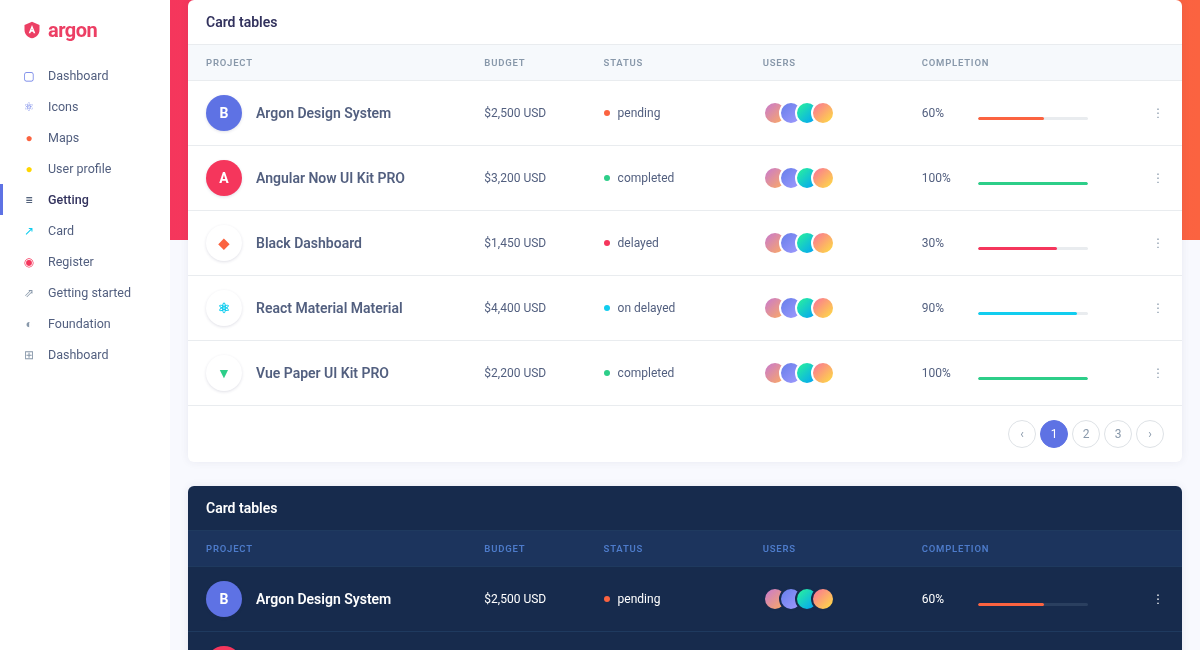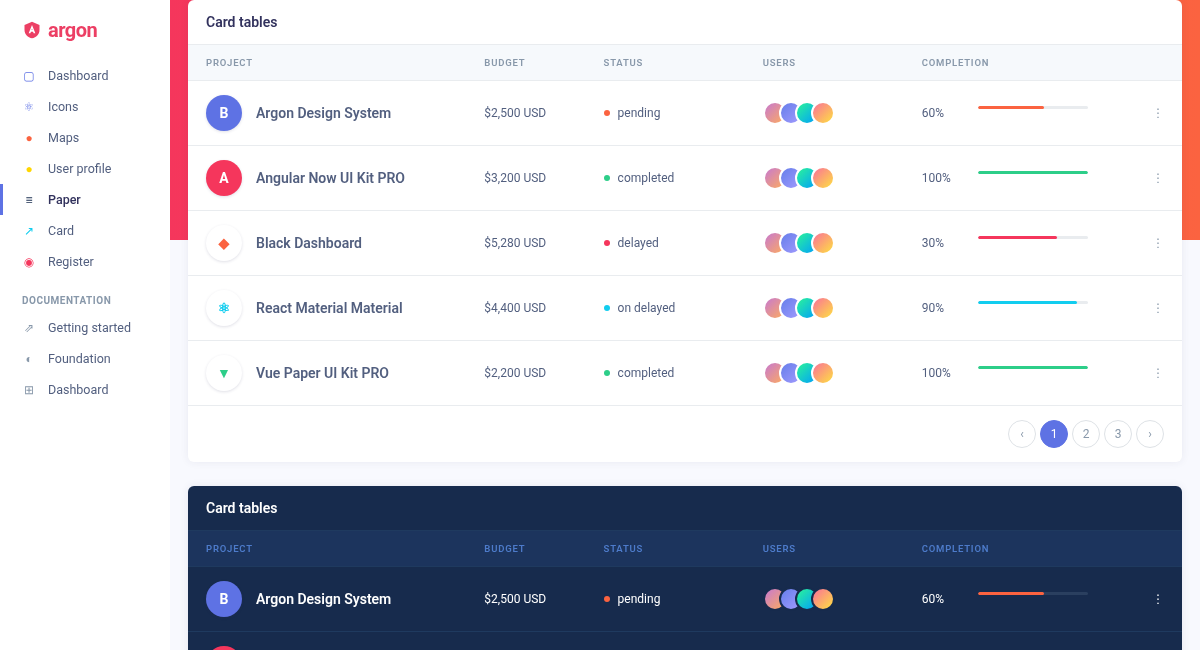--- a/index.html
+++ b/index.html
@@ -34,21 +34,21 @@
 .card.dark .project-name { color: #fff; }
 .status-cell { display: flex; align-items: center; gap: 8px; }
 .status-dot { width: 6px; height: 6px; border-radius: 50%; }
 .avatars { display: flex; }
 .avatar { width: 24px; height: 24px; border-radius: 50%; border: 2px solid #fff; margin-left: -8px; background: linear-gradient(135deg, #c779d0, #feac5e); }
 .card.dark .avatar { border-color: #172b4d; }
 .avatar:first-child { margin-left: 0; }
 .avatar:nth-child(2) { background: linear-gradient(135deg, #667eea, #a29bfe); }
 .avatar:nth-child(3) { background: linear-gradient(135deg, #2af598, #009efd); }
 .avatar:nth-child(4) { background: linear-gradient(135deg, #fa709a, #fee140); }
-.completion-cell { display: flex; align-items: flex-start; gap: 24px; }
+.completion-cell { display: flex; align-items: flex-end; gap: 24px; }
 .completion-pct { font-size: 12px; min-width: 32px; }
 .progress { width: 110px; height: 3px; background: #e9ecef; border-radius: 2px; overflow: hidden; }
 .card.dark .progress { background: #2a3f5f; }
 .progress-bar { height: 100%; border-radius: 2px; }
 .more-cell { text-align: right; color: #8898aa; cursor: pointer; font-size: 16px; }
 .table tbody td.more-cell { text-align: right; }
 .pagination { display: flex; justify-content: flex-end; gap: 4px; padding: 14px 18px; }
 .page-btn { width: 28px; height: 28px; border-radius: 50%; border: 1px solid #dee2e6; background: #fff; display: flex; align-items: center; justify-content: center; font-size: 12px; cursor: pointer; color: #8898aa; }
 .page-btn.active { background: #5e72e4; border-color: #5e72e4; color: #fff; }
 th:nth-child(1), td:nth-child(1){width:28%} th:nth-child(2),td:nth-child(2){width:12%} th:nth-child(3),td:nth-child(3){width:16%} th:nth-child(4),td:nth-child(4){width:16%} th:nth-child(5),td:nth-child(5){width:22%} th:nth-child(6),td:nth-child(6){width:6%}
@@ -77,32 +77,31 @@
         <li class="nav-item">
           <span class="nav-icon" style="color: rgb(251, 99, 64);">●</span>
           <span>Maps</span>
         </li>
         <li class="nav-item">
           <span class="nav-icon" style="color: rgb(255, 214, 0);">●</span>
           <span>User profile</span>
         </li>
         <li class="nav-item active">
           <span class="nav-icon" style="color: rgb(23, 43, 77);">≡</span>
-          <span>Paper</span>
+          <span>Getting</span>
         </li>
         <li class="nav-item">
           <span class="nav-icon" style="color: rgb(17, 205, 239);">↗</span>
           <span>Card</span>
         </li>
         <li class="nav-item">
           <span class="nav-icon" style="color: rgb(245, 54, 92);">◉</span>
           <span>Register</span>
         </li>
       </ul>
-    <div class="nav-heading">DOCUMENTATION</div>
     <ul class="nav" id="nav-docs">
         <li class="nav-item">
           <span class="nav-icon" style="color: rgb(136, 152, 170);">⇗</span>
           <span>Getting started</span>
         </li>
         <li class="nav-item">
           <span class="nav-icon" style="color: rgb(136, 152, 170);">◐</span>
           <span>Foundation</span>
         </li>
         <li class="nav-item">
@@ -199,21 +198,21 @@
               </tr>
               <tr>
                 <td>
                   <div class="project-cell">
                     <div class="project-logo" style="background:#fff;color:#fb6340;font-weight:700;font-size:14px;">
                       <span>◆</span>
                     </div>
                     <span class="project-name">Black Dashboard</span>
                   </div>
                 </td>
-                <td>$5,280 USD</td>
+                <td>$1,450 USD</td>
                 <td>
                   <div class="status-cell">
                     <span class="status-dot" style="background:#f5365c"></span>
                     <span>delayed</span>
                   </div>
                 </td>
                 <td>
                   <div class="avatars">
                     <div class="avatar"></div>
                     <div class="avatar"></div>

